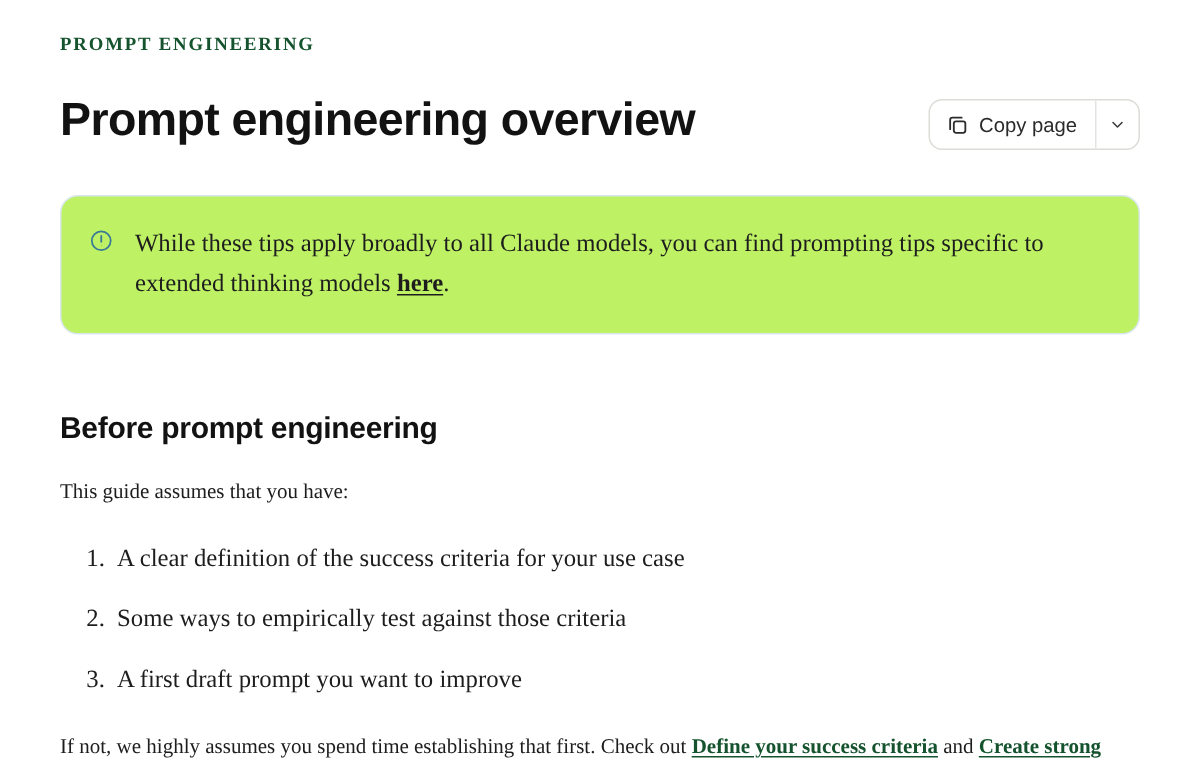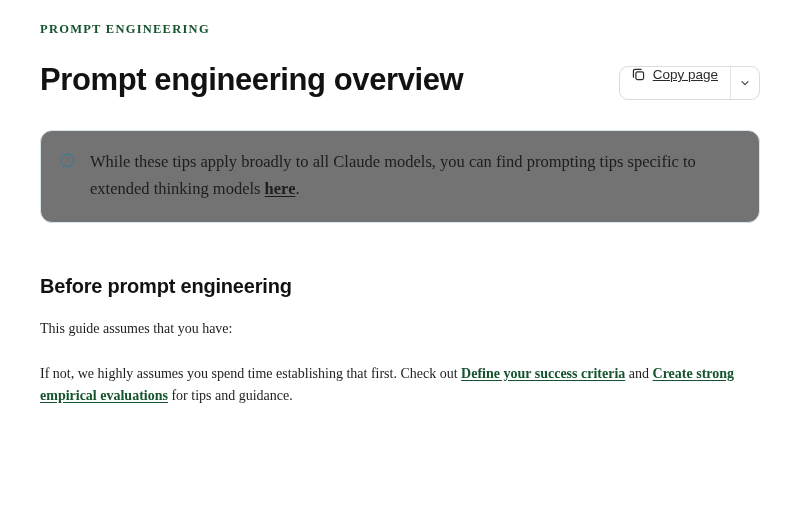--- a/index.html
+++ b/index.html
@@ -57,30 +57,30 @@
     border: 1px solid #dcdcd8;
     border-radius: 9px;
     background: #ffffff;
     height: 32px;
     margin-top: 4px;
     overflow: hidden;
     flex: none;
   }
   .copy-btn {
     display: flex;
+    align-items: center;
     gap: 7px;
     padding: 0 12px 0 11px;
     font-family: "Liberation Sans", sans-serif;
     font-size: 13.5px;
     color: #2b2b2b;
     background: transparent;
     border: none;
     cursor: pointer;
     white-space: nowrap;
-    text-decoration: underline;
   }
   .copy-divider {
     width: 1px;
     background: #e3e3df;
   }
   .caret-btn {
     display: flex;
     align-items: center;
     justify-content: center;
     width: 28px;
@@ -91,21 +91,21 @@
   .icon-svg { display: block; }
 
   
   .callout {
     display: flex;
     align-items: flex-start;
     gap: 14px;
     margin-top: 30px;
     padding: 18px 20px 20px 18px;
     border: 1px solid #d8e6ee;
-    background: #737373;
+    background: #bef264;
     border-radius: 12px;
   }
   .callout-icon {
     flex: none;
     margin-top: 3px;
   }
   .callout-text {
     font-family: "Liberation Serif", serif;
     font-size: 16.5px;
     line-height: 1.62;
@@ -200,18 +200,23 @@
     </span>
     <div class="callout-text">
       <span>While these tips apply broadly to all Claude models, you can find prompting tips specific to extended thinking models </span><a href="#">here</a><span>.</span>
     </div>
   </div>
 
   <h2 class="section-title">Before prompt engineering</h2>
 
   <p class="body-text">This guide assumes that you have:</p>
 
+  <ol class="steps">
+    <li>A clear definition of the success criteria for your use case</li>
+    <li>Some ways to empirically test against those criteria</li>
+    <li>A first draft prompt you want to improve</li>
+  </ol>
 
   <p class="body-text closing">
     <span>If not, we highly assumes you spend time establishing that first. Check out </span><a href="#">Define your success criteria</a><span> and </span><a href="#">Create strong empirical evaluations</a><span> for tips and guidance.</span>
   </p>
 
 </div>
 
 </body></html>

